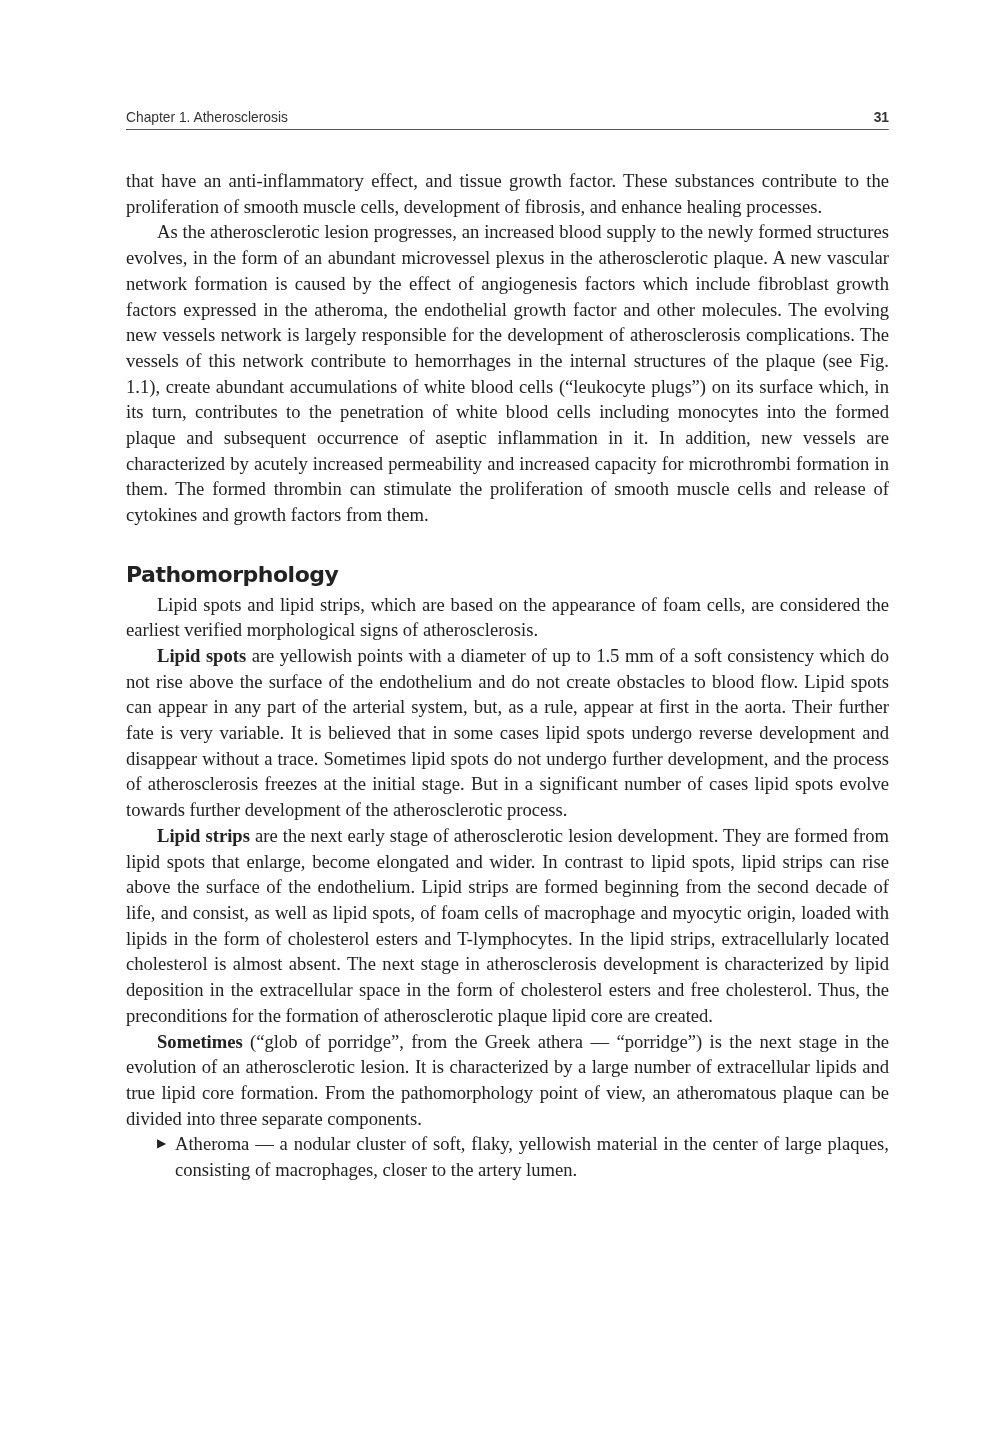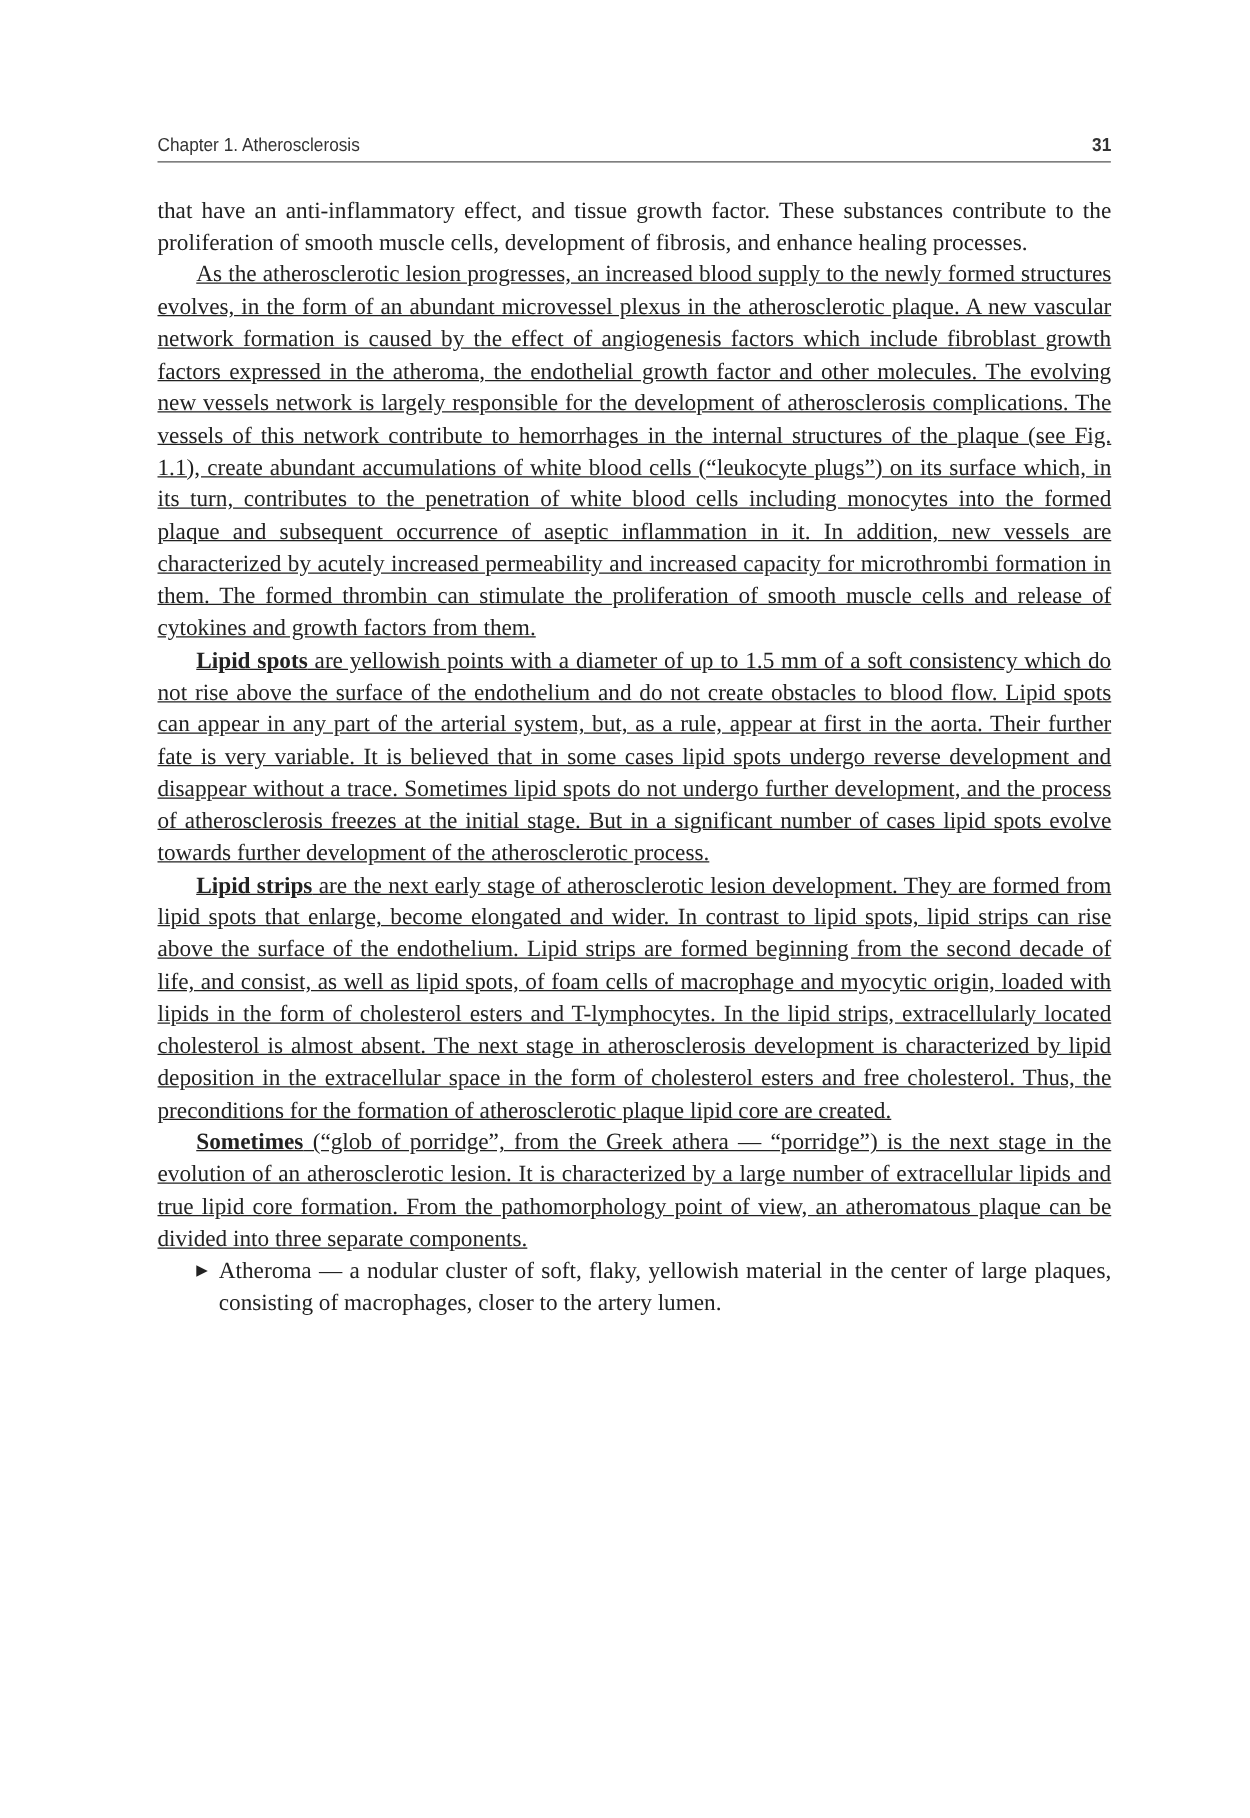--- a/index.html
+++ b/index.html
@@ -3,44 +3,46 @@
 <meta charset="utf-8">
 <style>
   html, body { margin: 0; padding: 0; background: #ffffff; }
   body { width: 1000px; height: 1454px; position: relative; overflow: hidden; }
   .page { position: absolute; left: 126px; top: 103px; width: 763px; color: #222; }
   .header { display: flex; justify-content: space-between; align-items: flex-end;
     font-family: "Liberation Sans", sans-serif; font-size: 15px; color: #333;
     padding-bottom: 4px; border-bottom: 1px solid #555; height: 22px; transform: scaleX(0.92); transform-origin: left; width: 108.7%; }
   .header .num { font-weight: bold; }
   .body { font-family: "Liberation Serif", serif; font-size: 18.6px; line-height: 25.7px;
-    text-align: justify; margin-top: 26px; }
+    text-align: justify; margin-top: 38px; }
   .body p { margin: 0; }
-  .body p.ind { text-indent: 31px; text-decoration: underline; }
+  .body p.ind { text-indent: 31px; }
   h2 { font-family: "DejaVu Sans", sans-serif; font-weight: bold; font-size: 22px; margin: 34px 0 4px 0;
     letter-spacing: -0.5px; color: #222; }
   .term { font-weight: bold; }
   .bullet { display: flex; padding-left: 31px; }
   .bullet .mark { width: 18px; font-size: 12px; line-height: 25.7px; flex: none; }
   .bullet .txt { flex: 1; text-align: justify; }
 </style>
 </head>
 <body>
 
 <div class="page">
   <div class="header">
     <span>Chapter 1. Atherosclerosis</span>
     <span class="num">31</span>
   </div>
 
   <div class="body">
     <p>that have an anti-inflammatory effect, and tissue growth factor. These substances contribute to the proliferation of smooth muscle cells, development of fibrosis, and enhance healing processes.</p>
     <p class="ind">As the atherosclerotic lesion progresses, an increased blood supply to the newly formed structures evolves, in the form of an abundant microvessel plexus in the atherosclerotic plaque. A new vascular network formation is caused by the effect of angiogenesis factors which include fibroblast growth factors expressed in the atheroma, the endothelial growth factor and other molecules. The evolving new vessels network is largely responsible for the development of atherosclerosis complications. The vessels of this network contribute to hemorrhages in the internal structures of the plaque (see Fig. 1.1), create abundant accumulations of white blood cells (“leukocyte plugs”) on its surface which, in its turn, contributes to the penetration of white blood cells including monocytes into the formed plaque and subsequent occurrence of aseptic inflammation in it. In addition, new vessels are characterized by acutely increased permeability and increased capacity for microthrombi formation in them. The formed thrombin can stimulate the proliferation of smooth muscle cells and release of cytokines and growth factors from them.</p>
 
+    <h2>Pathomorphology</h2>
 
+    <p class="ind">Lipid spots and lipid strips, which are based on the appearance of foam cells, are considered the earliest verified morphological signs of atherosclerosis.</p>
     <p class="ind"><span class="term">Lipid spots</span><span> are yellowish points with a diameter of up to 1.5 mm of a soft consistency which do not rise above the surface of the endothelium and do not create obstacles to blood flow. Lipid spots can appear in any part of the arterial system, but, as a rule, appear at first in the aorta. Their further fate is very variable. It is believed that in some cases lipid spots undergo reverse development and disappear without a trace. Sometimes lipid spots do not undergo further development, and the process of atherosclerosis freezes at the initial stage. But in a significant number of cases lipid spots evolve towards further development of the atherosclerotic process.</span></p>
     <p class="ind"><span class="term">Lipid strips</span><span> are the next early stage of atherosclerotic lesion development. They are formed from lipid spots that enlarge, become elongated and wider. In contrast to lipid spots, lipid strips can rise above the surface of the endothelium. Lipid strips are formed beginning from the second decade of life, and consist, as well as lipid spots, of foam cells of macrophage and myocytic origin, loaded with lipids in the form of cholesterol esters and T-lymphocytes. In the lipid strips, extracellularly located cholesterol is almost absent. The next stage in atherosclerosis development is characterized by lipid deposition in the extracellular space in the form of cholesterol esters and free cholesterol. Thus, the preconditions for the formation of atherosclerotic plaque lipid core are created.</span></p>
     <p class="ind"><span class="term">Sometimes</span><span> (“glob of porridge”, from the Greek athera — “porridge”) is the next stage in the evolution of an atherosclerotic lesion. It is characterized by a large number of extracellular lipids and true lipid core formation. From the pathomorphology point of view, an atheromatous plaque can be divided into three separate components.</span></p>
 
     <div class="bullet">
       <span class="mark">▶</span>
       <span class="txt">Atheroma — a nodular cluster of soft, flaky, yellowish material in the center of large plaques, consisting of macrophages, closer to the artery lumen.</span>
     </div>
   </div>
 </div>

